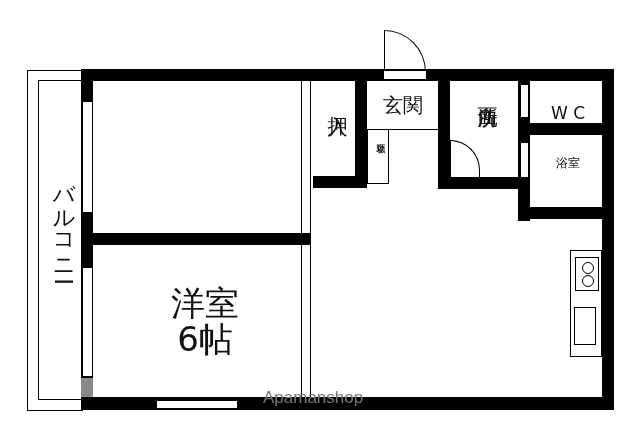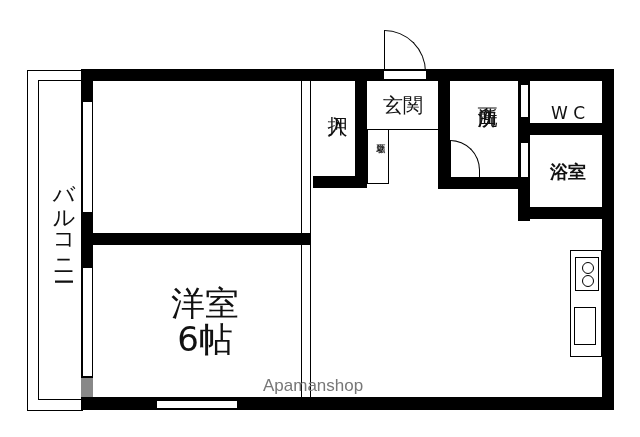--- a/index.html
+++ b/index.html
@@ -7,21 +7,21 @@
            font-family:"DejaVu Sans", sans-serif; color:#111; }
     .abs { position:absolute; }
     .wall { position:absolute; background:#000; }
     .thin { position:absolute; border:1px solid #000; box-sizing:border-box; background:#fff; }
     .label { position:absolute; text-align:center; line-height:1.05; color:#111; }
     .big { font-size:34px; }
     .mid { font-size:20px; }
     .vt { writing-mode:vertical-rl; text-orientation:upright; }
     .win { position:absolute; background:#fff; border-left:1px solid #000; border-right:1px solid #000; box-sizing:border-box; }
     .winh { position:absolute; background:#fff; border-top:1px solid #000; border-bottom:1px solid #000; box-sizing:border-box; }
-    .watermark { position:absolute; font-family:"Liberation Sans", sans-serif; font-size:17px; color:#777; }
+    .watermark { position:absolute; font-family:"Liberation Sans", sans-serif; font-size:17px; color:#777;margin-top:12px; }
   </style>
 </head>
 <body>
 
 <div class="abs" style="left:0;top:0;width:640px;height:437px;">
 
   <div class="thin" style="left:27px;top:70px;width:56px;height:341px;"></div>
   <div class="thin" style="left:38px;top:80px;width:45px;height:320px;"></div>
   <div class="label vt" style="left:40px;top:170px;width:36px;font-size:22px;">バルコニー</div>
 
@@ -57,21 +57,21 @@
   <div class="wall" style="left:438px;top:177px;width:85px;height:12px;"></div>
   <div class="abs" style="left:450px;top:140px;width:30px;height:37px;border-left:1px solid #000;border-top:1px solid #000;border-top-right-radius:30px;border-right:1px solid #000;box-sizing:border-box;"></div>
   <div class="label mid vt" style="left:470px;top:92px;width:28px;">洗面所</div>
 
   <div class="wall" style="left:518px;top:81px;width:12px;height:140px;"></div>
   <div class="abs" style="left:520px;top:84px;width:9px;height:34px;background:#fff;border:1px solid #000;box-sizing:border-box;"></div>
   <div class="abs" style="left:520px;top:142px;width:9px;height:36px;background:#fff;border:1px solid #000;box-sizing:border-box;"></div>
   <div class="wall" style="left:518px;top:123px;width:90px;height:12px;"></div>
   <div class="wall" style="left:518px;top:207px;width:90px;height:12px;"></div>
   <div class="label" style="left:536px;top:93px;width:64px;font-size:17px;margin-top:12px;">W C</div>
-  <div class="label" style="left:536px;top:163px;width:64px;font-size:18px;font-weight:bold;">浴室</div>
+  <div class="label" style="left:536px;top:157px;width:64px;font-size:12px;">浴室</div>
 
   <div class="thin" style="left:570px;top:250px;width:32px;height:107px;"></div>
   <div class="thin" style="left:575px;top:257px;width:24px;height:34px;">
     <div class="abs" style="left:6px;top:4px;width:10px;height:10px;border:1px solid #000;border-radius:50%;"></div>
     <div class="abs" style="left:6px;top:17px;width:10px;height:10px;border:1px solid #000;border-radius:50%;"></div>
   </div>
   <div class="thin" style="left:574px;top:307px;width:22px;height:38px;"></div>
 
   <div class="label big" style="left:150px;top:128px;width:110px;">
   </div>

